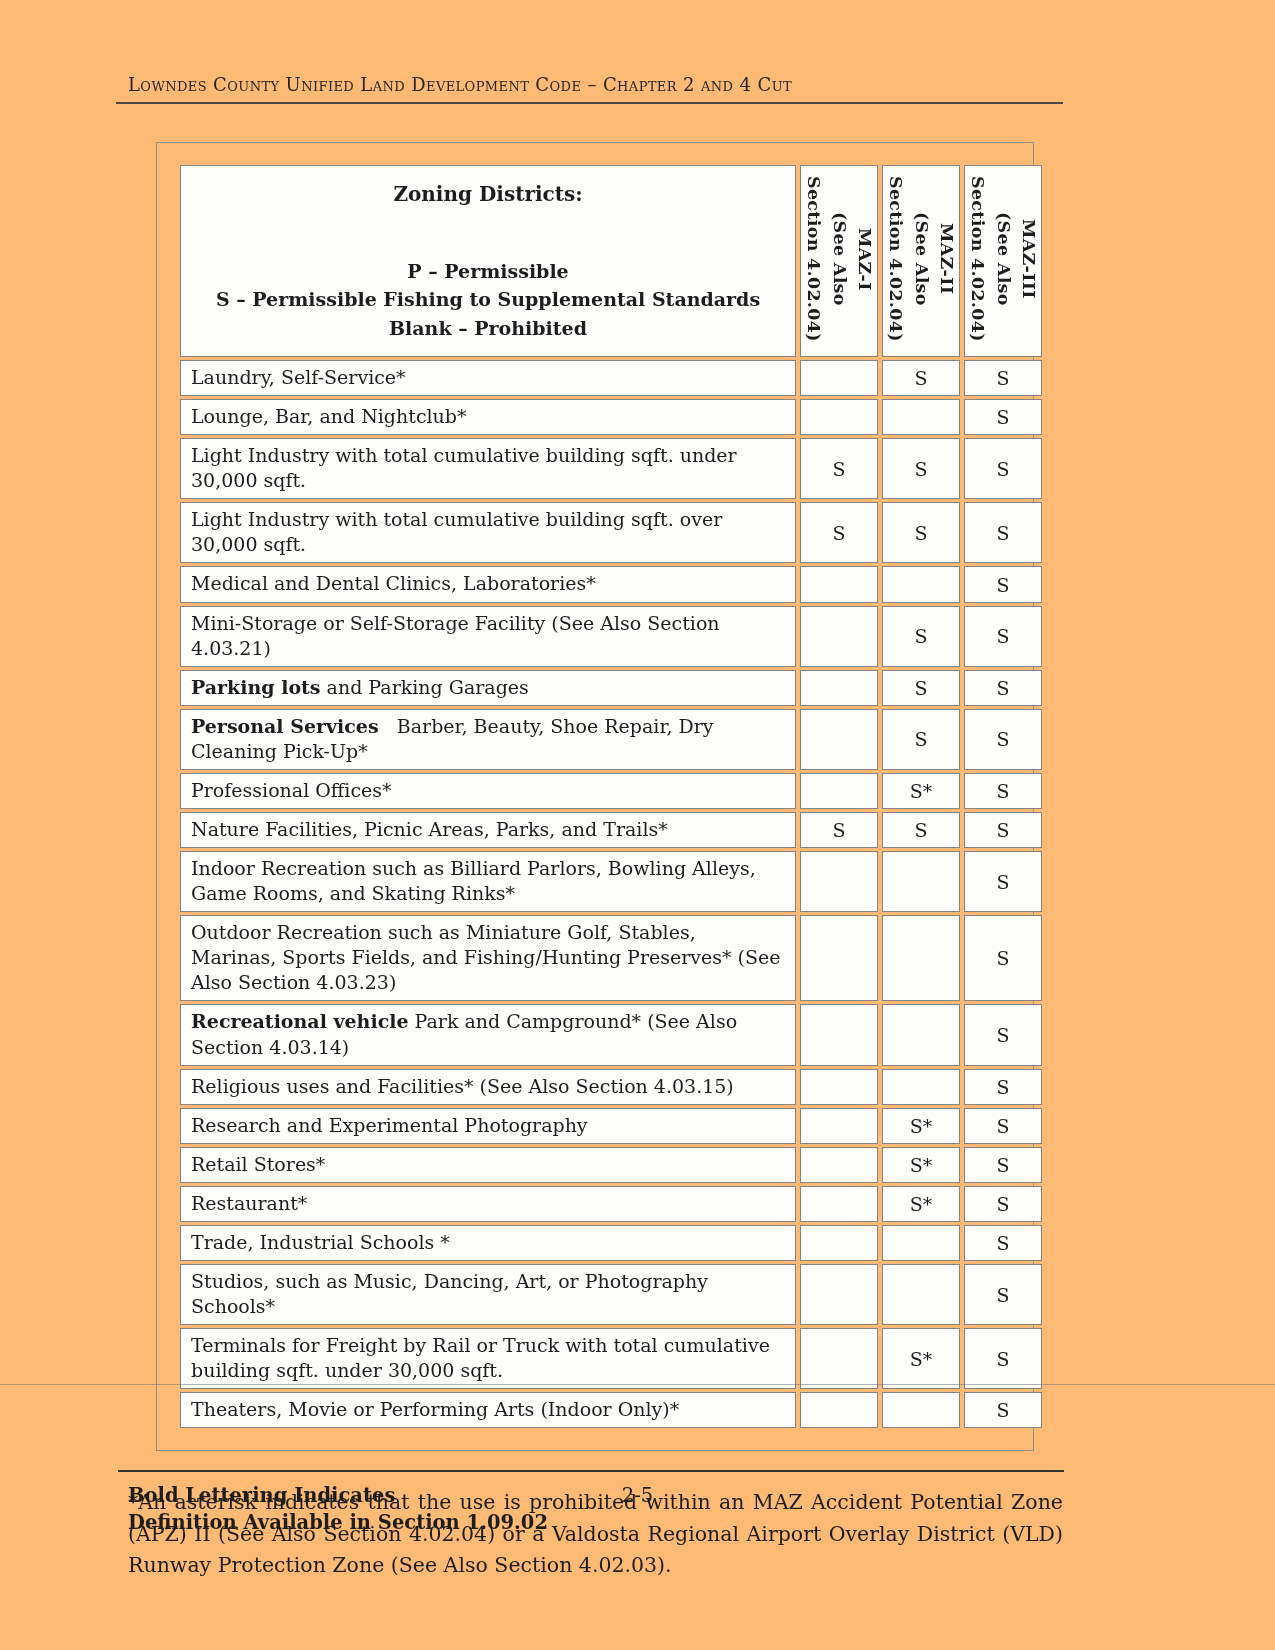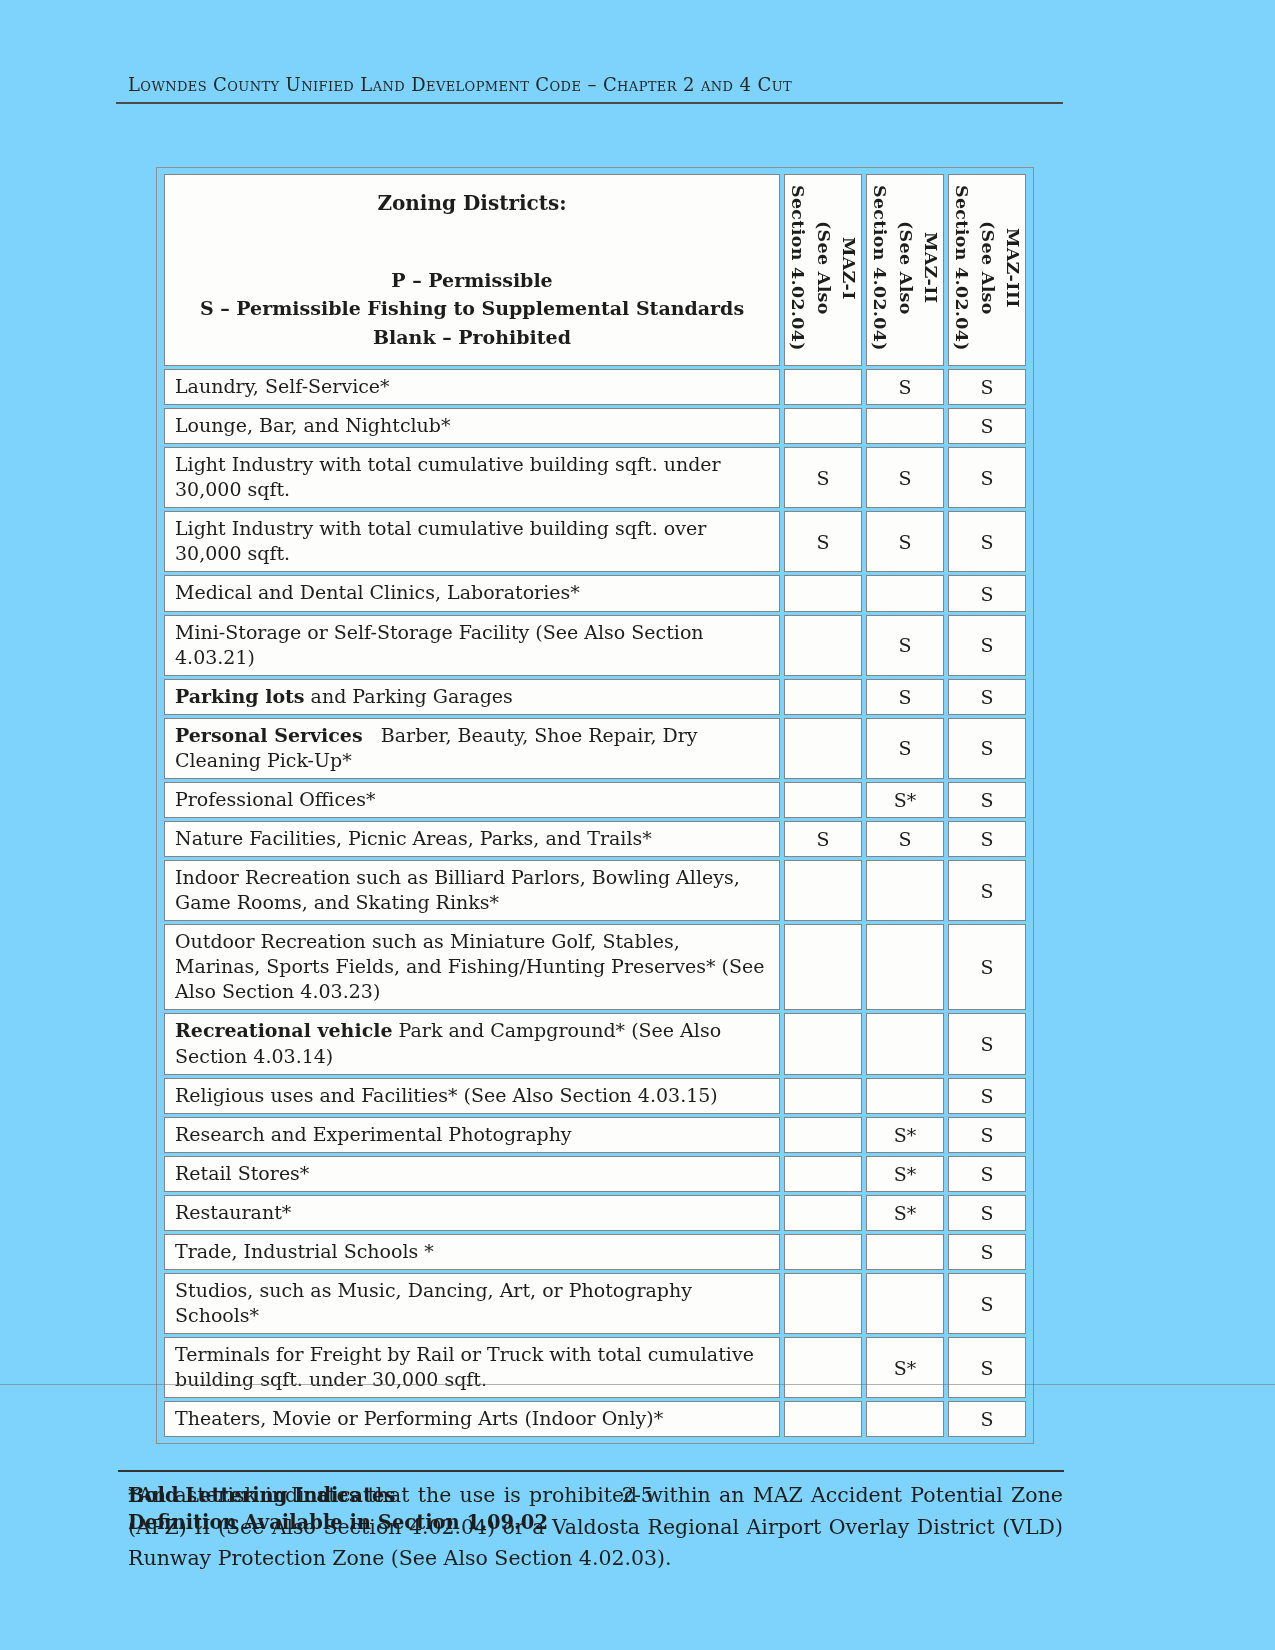--- a/index.html
+++ b/index.html
@@ -3,21 +3,21 @@
 <meta charset="utf-8">
 <style>
   * { box-sizing: border-box; }
   html, body { margin: 0; padding: 0; }
   body { background: #ffffff; }
 
   .page {
     position: relative;
     width: 1275px;
     height: 1650px;
-    background: #7dd3fc;
+    background: #fdba74;
     font-family: "DejaVu Serif", "Liberation Serif", serif;
     color: #1d1d1d;
     overflow: hidden;
   }
 
   
   .doc-header { padding-top: 74px; margin-left: 128px; }
   .doc-title {
     font-variant: small-caps;
     font-size: 18px;
@@ -26,24 +26,24 @@
   }
   .doc-rule {
     margin-top: 7px;
     margin-left: -12px;
     width: 947px;
     border-top: 2px solid #4a4a4a;
   }
 
   
   .table-outer {
-    margin: 63px 0 0 156px;
+    margin: 38px 0 0 156px;
     width: 878px;
     border: 1px solid #8f8f8f;
-    padding: 3px;
+    padding: 19px;
   }
   table.zoning {
     border-collapse: separate;
     border-spacing: 4px 3px;
     width: 100%;
     table-layout: fixed;
   }
   col.c-label { width: 616px; }
   col.c-val   { width: 78px; }
   th, td {

